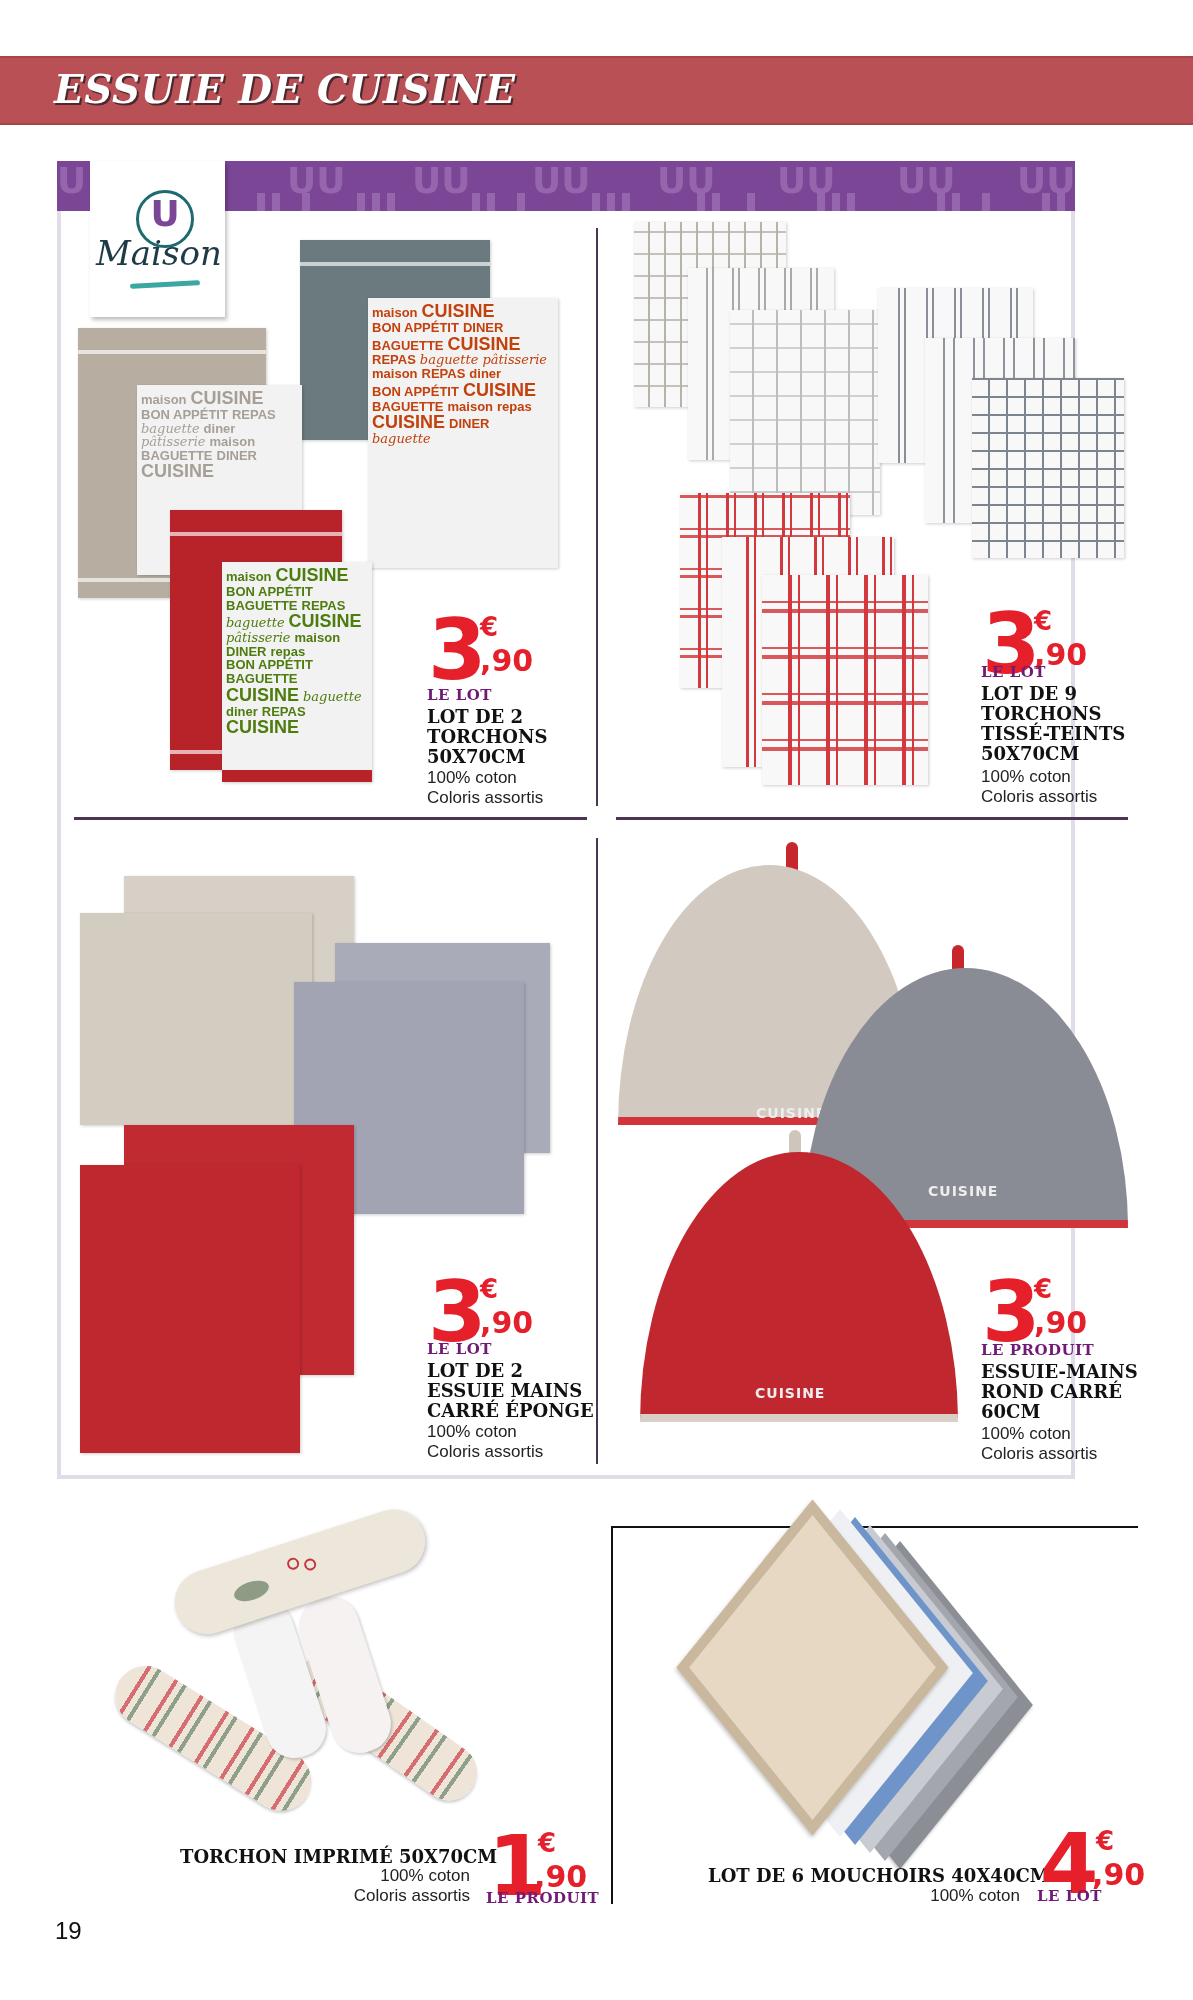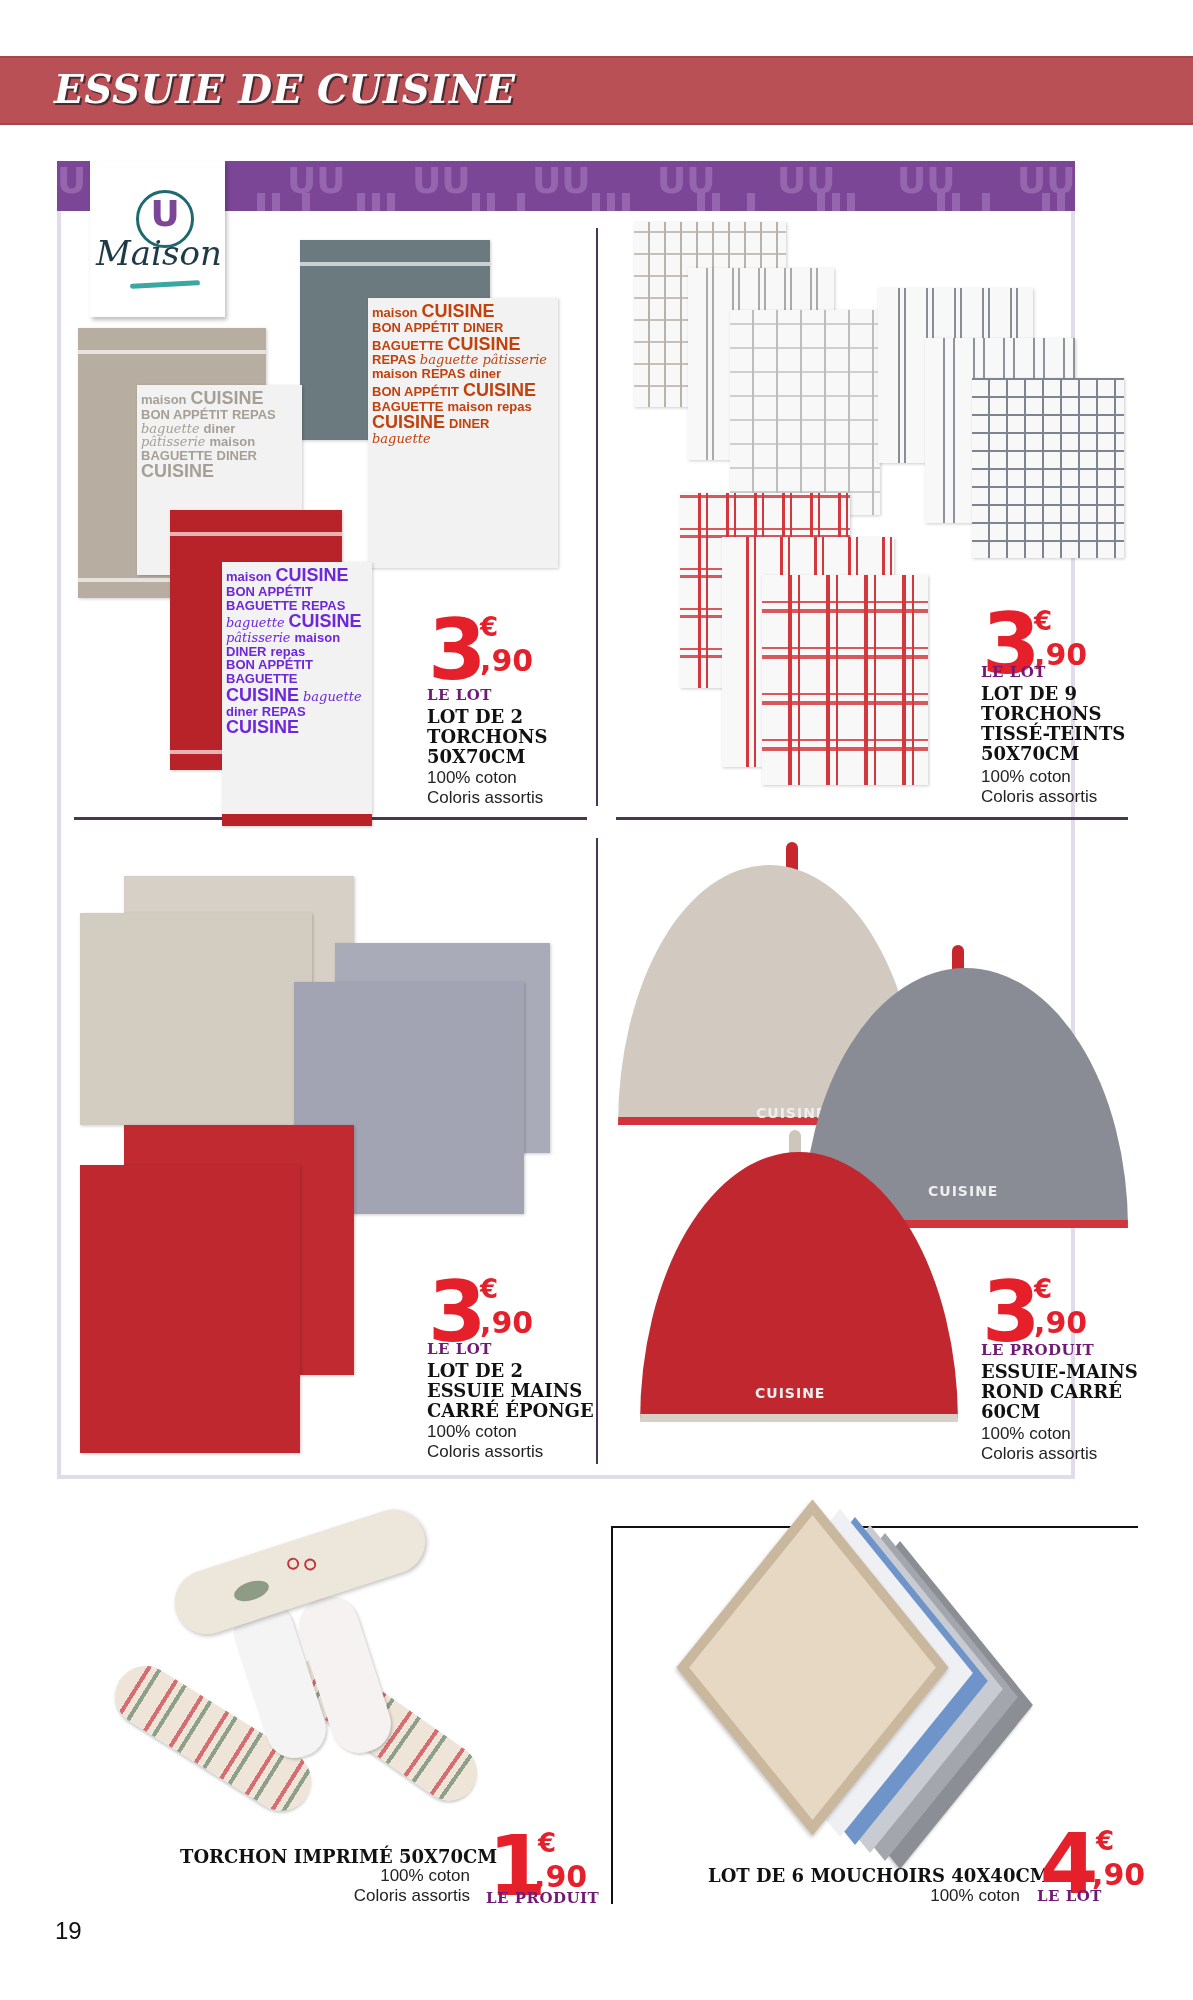--- a/index.html
+++ b/index.html
@@ -113,21 +113,21 @@
     <div class="stripe" style="top:22px"></div>
       <div class="stripe" style="top:250px"></div>
   </div>
   <div class="towel print" style="left:137px;top:385px;width:165px;height:190px;color:#a69f96;font-size:13px;">
     <span>maison</span><span style="font-size:18px">CUISINE</span><span>BON APPÉTIT</span><span>REPAS</span><span style="font-style:italic;font-family:'DejaVu Serif',serif;font-weight:normal">baguette</span><span>diner</span><span style="font-style:italic;font-family:'DejaVu Serif',serif;font-weight:normal">pâtisserie</span><span>maison</span><span>BAGUETTE</span><span>DINER</span><span style="font-size:18px">CUISINE</span>
   </div>
   <div class="towel" style="left:170px;top:510px;width:172px;height:260px;background:#b8232a;">
     <div class="stripe" style="top:22px"></div>
       <div class="stripe" style="top:240px"></div>
   </div>
-  <div class="towel print" style="left:222px;top:562px;width:150px;height:264px;color:#6d28d9;font-size:13px;">
+  <div class="towel print" style="left:222px;top:562px;width:150px;height:220px;color:#4d7c0f;font-size:13px;">
     <span>maison</span><span style="font-size:18px">CUISINE</span><span>BON APPÉTIT</span><span>BAGUETTE</span><span>REPAS</span><span style="font-style:italic;font-family:'DejaVu Serif',serif;font-weight:normal">baguette</span><span style="font-size:18px">CUISINE</span><span style="font-style:italic;font-family:'DejaVu Serif',serif;font-weight:normal">pâtisserie</span><span>maison</span><span>DINER</span><span>repas</span><span>BON APPÉTIT</span><span>BAGUETTE</span><span style="font-size:18px">CUISINE</span><span style="font-style:italic;font-family:'DejaVu Serif',serif;font-weight:normal">baguette</span><span>diner</span><span>REPAS</span><span style="font-size:18px">CUISINE</span>
     <div style="position:absolute;left:0;right:0;bottom:0;height:12px;background:#b8232a"></div>
   </div>
 
   <div class="price" style="left:428px;top:608px;width:110px;height:84px;">
     <span class="int">3</span>
     <span class="eur" style="left:52px;top:6px;">€</span>
     <span class="dec" style="left:52px;top:38px;">,90</span>
   </div>
   <div class="unit" style="left:427px;top:686px;">LE LOT</div>

